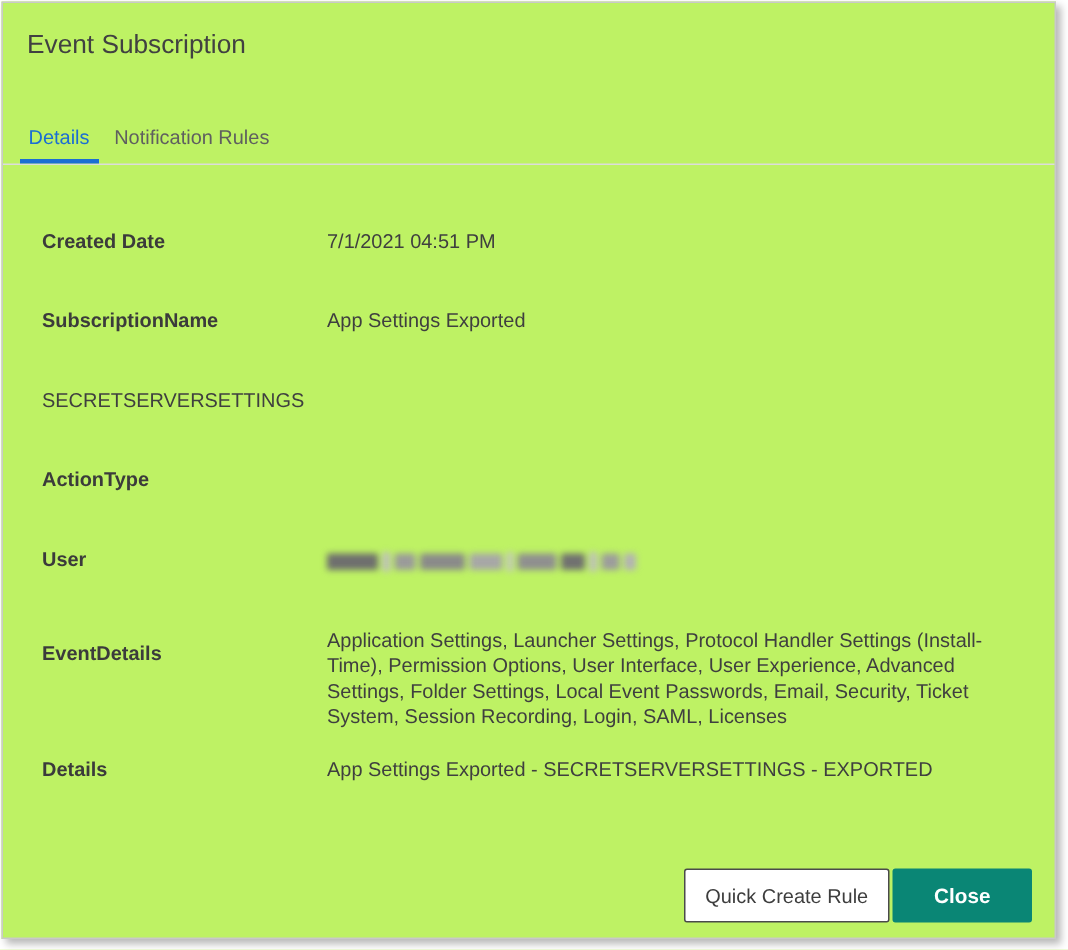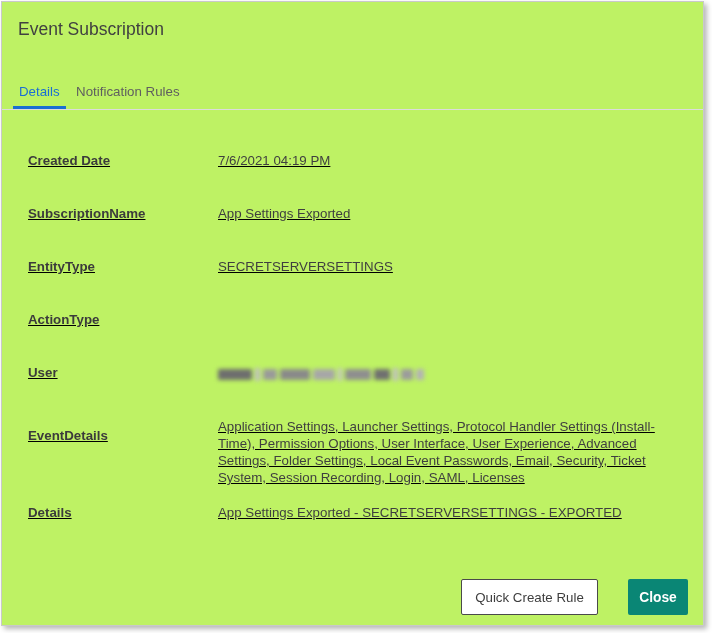--- a/index.html
+++ b/index.html
@@ -46,21 +46,21 @@
     color: #5f5f5f;
     cursor: pointer;
   }
   .tab + .tab { }
   .tab.active {
     color: var(--accent);
     box-shadow: inset 0 -3px 0 var(--accent);
   }
   
   .content { padding: 43px 16px 0 26px; }
-  .row { display: flex; align-items: flex-start; margin-bottom: 37px; text-decoration: underline; }
+  .row { display: flex; align-items: flex-start; margin-bottom: 37px; }
   .row .label {
     flex: none;
     width: 190px;
     font-size: 13.3px;
     line-height: 16px;
     font-weight: bold;
     color: #3b3b3b;
   }
   .row .value {
     width: 482px;
@@ -96,42 +96,42 @@
   .redacted i:nth-child(7)  { width: 26px; background:#8f8f8f; }
   .redacted i:nth-child(8)  { width: 16px; background:#707070; }
   .redacted i:nth-child(9)  { width: 5px;  background:#bdbdbd; height: 13px; }
   .redacted i:nth-child(10) { width: 12px; background:#9c9c9c; }
   .redacted i:nth-child(11) { width: 8px;  background:#b3b3b3; }
   
   .footer {
     position: absolute;
     right: 15px; bottom: 10px;
     display: flex;
-    gap: 30px;
+    gap: 2px;
     align-items: flex-end;
     border-radius: 11px;
   }
   .btn {
     height: 36px;
     border-radius: 2px;
     font-family: "Liberation Sans", "DejaVu Sans", sans-serif;
     font-size: 13.3px;
     cursor: pointer;
     display: inline-flex;
     align-items: center;
     justify-content: center;
   }
   .btn-secondary {
     width: 137px;
     background: #ffffff;
     border: 1px solid #4a4a4a;
     color: #3d3d3d;
   }
   .btn-primary {
-    width: 60px;
+    width: 93px;
     background: var(--teal);
     border: none;
     color: #ffffff;
     font-weight: bold;
     font-size: 13.8px;
   }
 </style>
 </head>
 <body>
 
@@ -141,30 +141,29 @@
 
   <div class="tabs">
     <span class="tab active">Details</span>
     <span class="tab">Notification Rules</span>
   </div>
 
   <div class="content">
 
     <div class="row">
       <div class="label">Created Date</div>
-      <div class="value">7/6/2021 04:19 PM</div>
+      <div class="value">7/1/2021 04:51 PM</div>
     </div>
 
     <div class="row">
       <div class="label">SubscriptionName</div>
       <div class="value">App Settings Exported</div>
     </div>
 
     <div class="row">
-      <div class="label">EntityType</div>
       <div class="value">SECRETSERVERSETTINGS</div>
     </div>
 
     <div class="row">
       <div class="label">ActionType</div>
     </div>
 
     <div class="row user-row">
       <div class="label">User</div>
       <div class="value">

